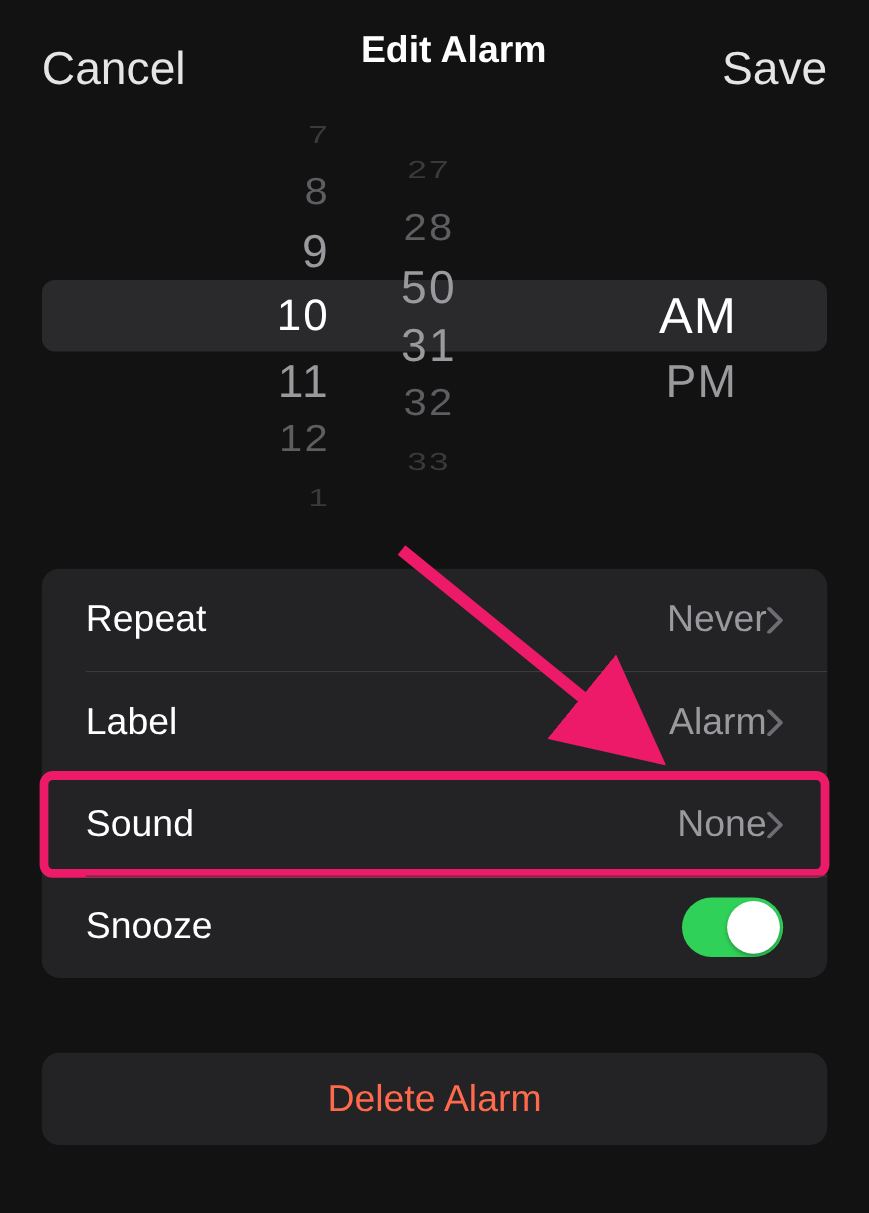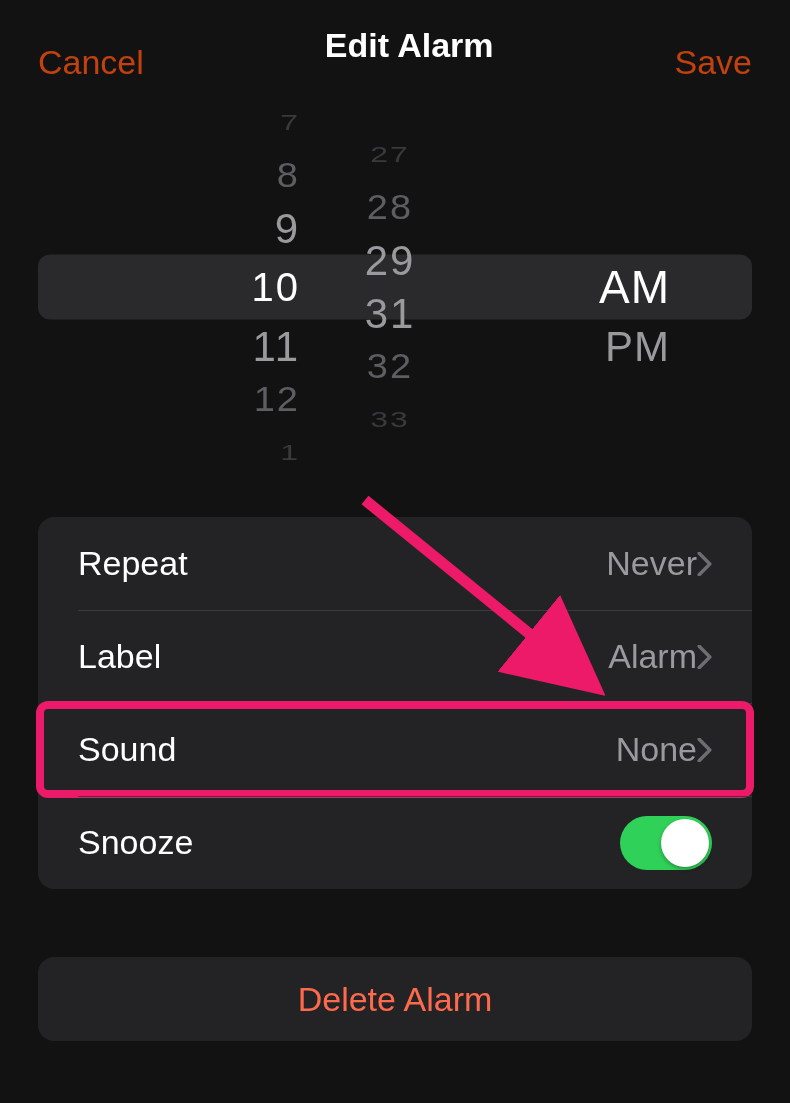--- a/index.html
+++ b/index.html
@@ -11,21 +11,21 @@
     overflow:hidden;
     position:relative;
   }
 
   
   .nav {
     display:flex; align-items:center; justify-content:space-between;
     padding:18px 38px 0 38px;
     height:72px;
   }
-  .nav-btn { font-size:34px; color:#c2410c;margin-top:34px; }
+  .nav-btn { font-size:42px; color:#e5e5e5;margin-top:34px; }
   .nav-title { font-size:34px; font-weight:600; color:#fff; }
 
   
   .picker-wrap {
     margin:40px 38px 0 38px;
     height:350px;
     position:relative;
     overflow:hidden;
   }
   .sel-band {
@@ -144,21 +144,21 @@
       <div class="slot d2">8</div>
       <div class="slot d1">9</div>
       <div class="slot sel">10</div>
       <div class="slot d1">11</div>
       <div class="slot d2">12</div>
       <div class="slot d3">1</div>
     </div>
     <div class="col mins">
       <div class="slot d3">27</div>
       <div class="slot d2">28</div>
-      <div class="slot d1">29</div>
+      <div class="slot d1">50</div>
       <div class="slot d1">31</div>
       <div class="slot d2">32</div>
       <div class="slot d3">33</div>
     </div>
     <div class="col period">
       <div class="slot d4">&nbsp;</div>
       <div class="slot d4">&nbsp;</div>
       <div class="slot d4">&nbsp;</div>
       <div class="slot sel">AM</div>
       <div class="slot d1">PM</div>

